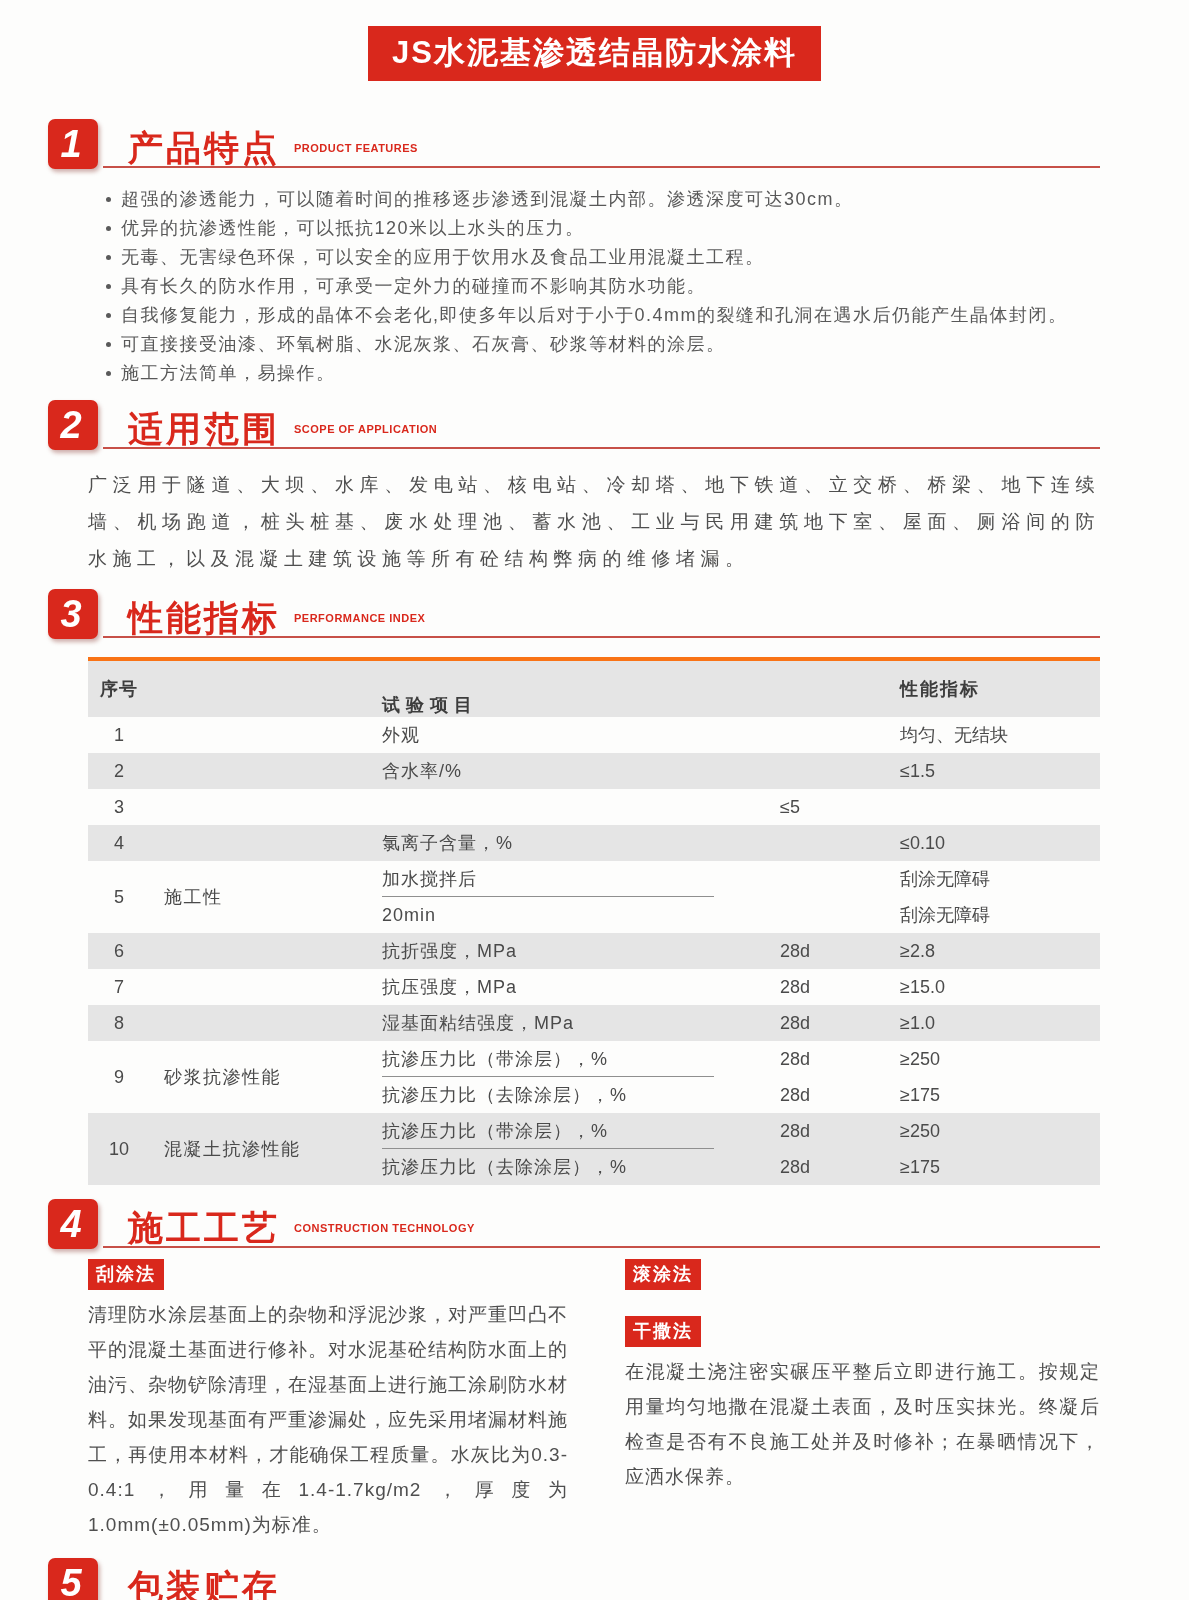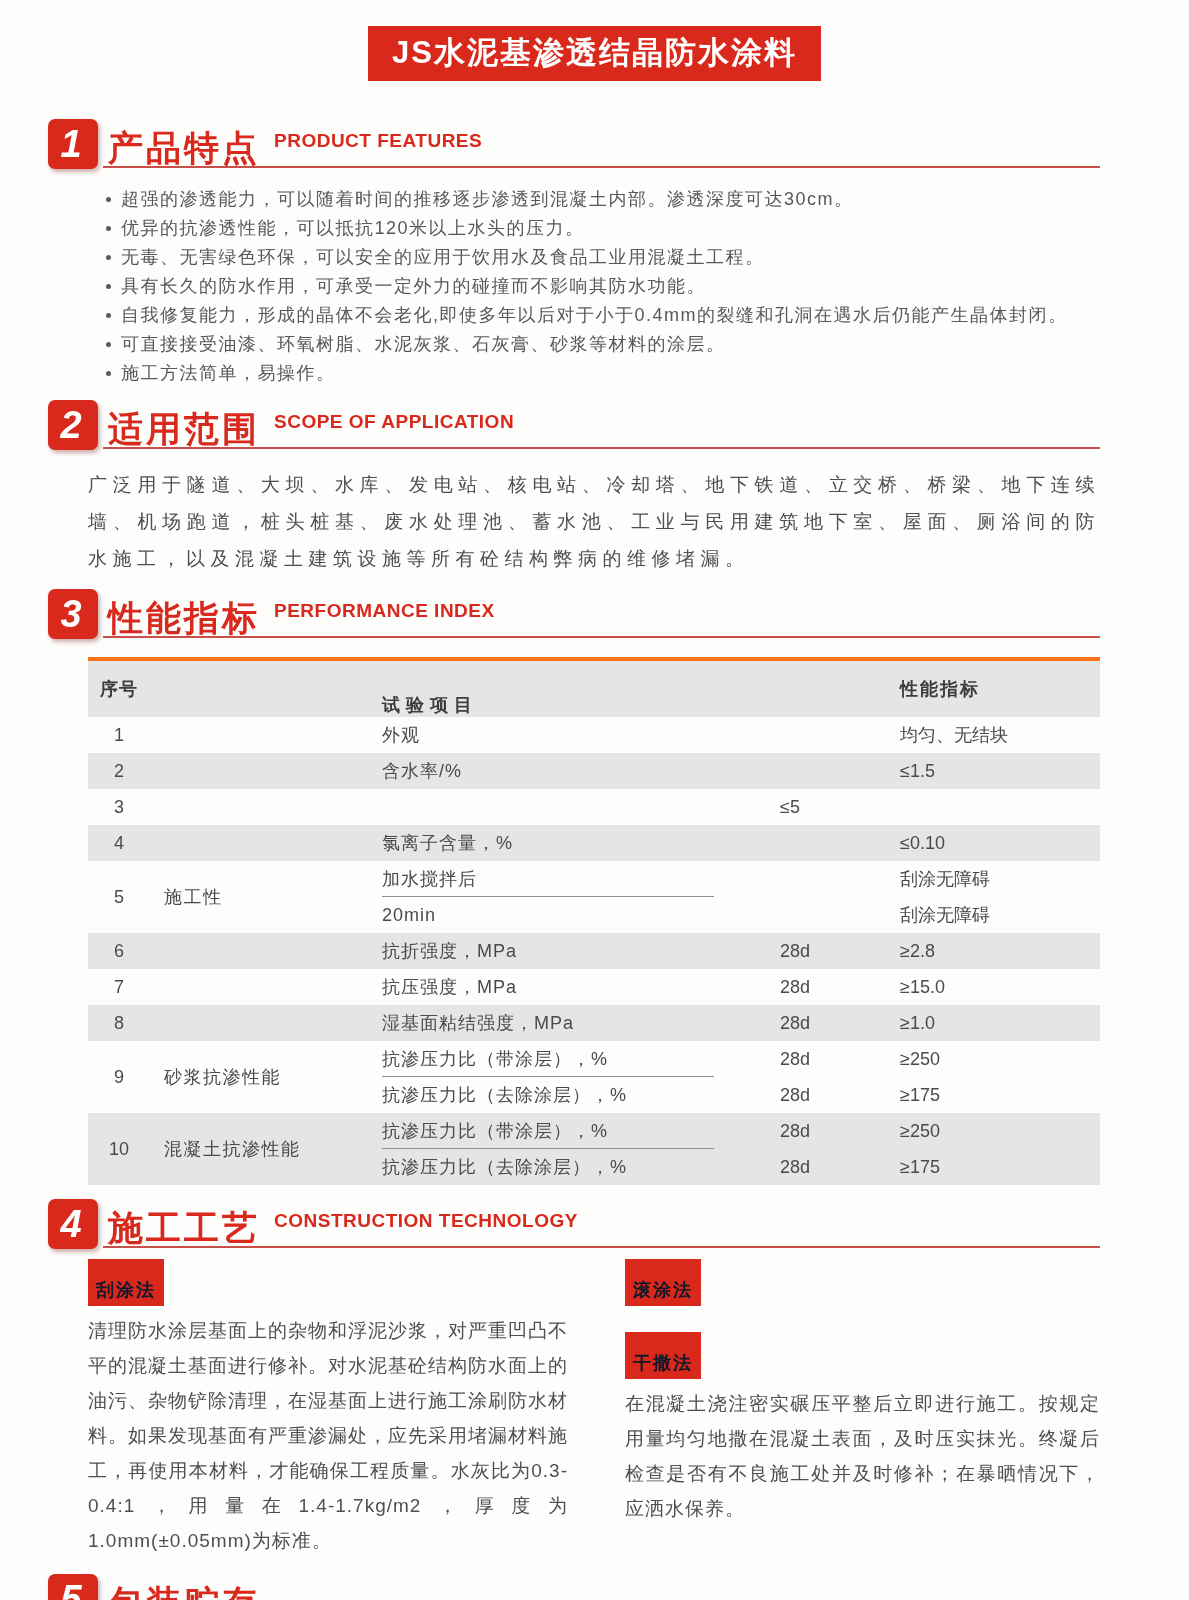--- a/index.html
+++ b/index.html
@@ -26,23 +26,23 @@
   .sec-head{position:relative;margin:0 89px 0 48px;height:54px;}
   .sec-num{
     position:absolute;left:0;top:0;width:50px;height:50px;
     background:var(--accent);border-radius:7px;color:#fff;
     font-size:38px;font-weight:bold;font-style:italic;
     display:flex;align-items:center;justify-content:center;
     box-shadow:2px 3px 4px rgba(120,30,20,.35);
     padding-right:4px;
   }
   .sec-line{position:absolute;left:55px;right:0;top:47px;border-top:2px solid var(--accent-line);}
-  .sec-titles{position:absolute;left:60px;bottom:8px;display:flex;align-items:flex-start;gap:14px;}
+  .sec-titles{position:absolute;left:80px;bottom:8px;display:flex;align-items:center;gap:14px;}
   .sec-title-cn{color:var(--accent);font-size:35px;font-weight:bold;letter-spacing:3px;line-height:1;}
-  .sec-title-en{color:var(--accent);font-size:19px;font-weight:bold;letter-spacing:.5px;}
+  .sec-title-en{color:var(--accent);font-size:11px;font-weight:bold;letter-spacing:.5px;}
   
   .bullets{list-style:none;margin:12px 89px 0 104px;padding:0;width:1010px;}
   .bullets li{
     position:relative;padding-left:17px;
     font-size:18px;color:#585858;line-height:29px;letter-spacing:1.5px;
   }
   .bullets li::before{
     content:"";position:absolute;left:2px;top:12px;width:5px;height:5px;
     background:#5a5a5a;border-radius:50%;
   }
@@ -72,23 +72,23 @@
   .s-item{padding-left:14px;letter-spacing:1px;}
   .t-sub:not(:last-child)::after{
     content:"";position:absolute;left:14px;bottom:0;width:332px;
     border-bottom:1px solid #8f8f8f;
   }
   
   .cons{display:flex;margin:6px 89px 0 88px;gap:57px;}
   .cons-left{width:480px;}
   .cons-right{flex:1;}
   .badge{
-    display:inline-block;background:var(--accent);color:#0f172a;
+    display:inline-block;background:var(--accent);color:#ffffff;
     font-size:18px;font-weight:bold;letter-spacing:2px;
-    padding:19px 8px 4px 8px;
+    padding:3px 8px 4px 8px;
   }
   .cons p{
     margin:7px 0 0 0;font-size:19px;color:var(--ink);
     line-height:35px;letter-spacing:1px;text-align:justify;
   }
   .badge-dry{margin-top:26px;}
 </style>
 </head>
 <body>
 

